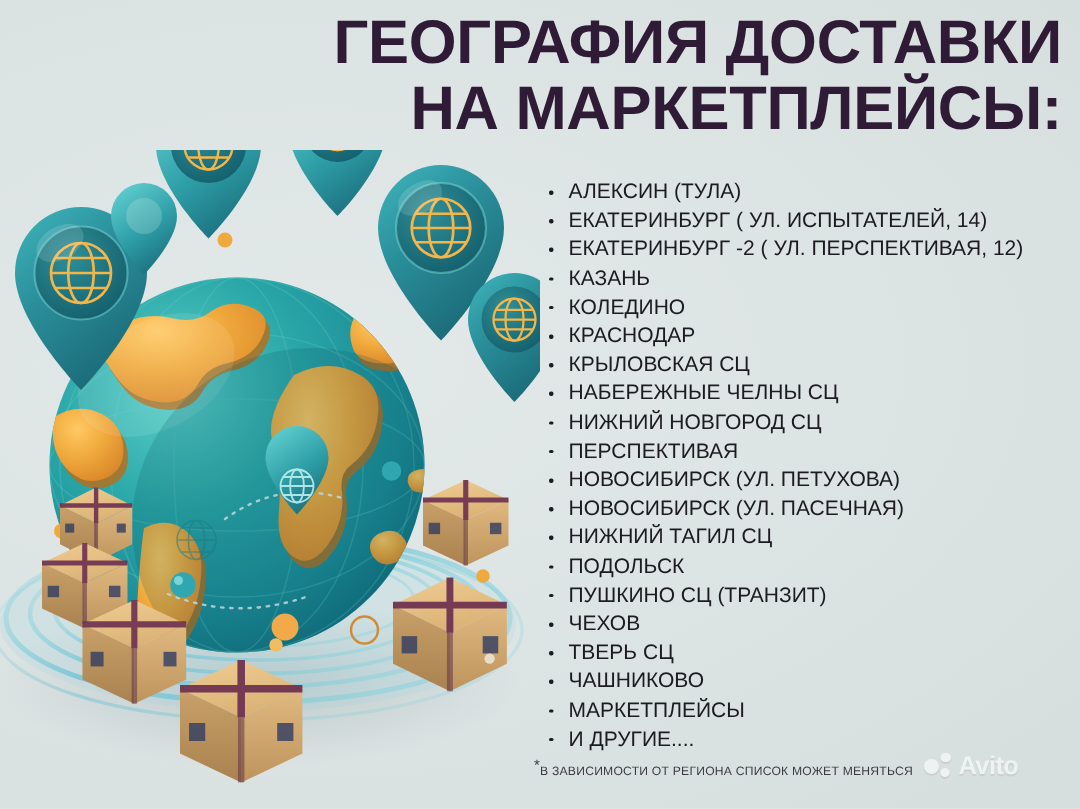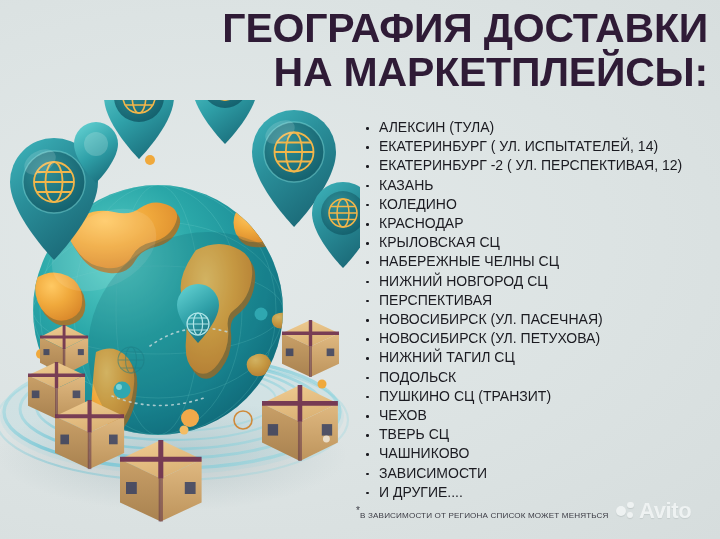--- a/index.html
+++ b/index.html
@@ -88,21 +88,21 @@
   }
   .avito-dots { position: relative; width: 20px; height: 20px; }
   .avito-dots i {
     position: absolute; display: block; border-radius: 50%;
     background: #f2f5f5; box-shadow: 0 1px 1px rgba(120,130,130,.25);
   }
   .avito-dots i.d1 { width: 10px; height: 10px; left: 0;  top: 5px; }
   .avito-dots i.d2 { width: 6.5px; height: 6.5px; left: 11px; top: 1px; }
   .avito-dots i.d3 { width: 6px; height: 6px; left: 11px; top: 11px; }
   .avito-word {
-    font-size: 22px; font-weight: 700; color: #f2f5f5;
+    font-size: 17px; font-weight: 700; color: #f2f5f5;
     letter-spacing: -0.4px; line-height: 21px;
     text-shadow: 0 1px 1px rgba(120,130,130,.22);
   }
 
   
   .illus { position: absolute; left: 0; top: 100px; width: 360px; height: 439px; z-index: 10; }
   .illus svg { display: block; }
 </style>
 </head>
 <body>
@@ -389,29 +389,29 @@
     <li class="city-item">АЛЕКСИН (ТУЛА)</li>
     <li class="city-item">ЕКАТЕРИНБУРГ ( УЛ. ИСПЫТАТЕЛЕЙ, 14)</li>
     <li class="city-item">ЕКАТЕРИНБУРГ -2 ( УЛ. ПЕРСПЕКТИВАЯ, 12)</li>
     <li class="city-item">КАЗАНЬ</li>
     <li class="city-item">КОЛЕДИНО</li>
     <li class="city-item">КРАСНОДАР</li>
     <li class="city-item">КРЫЛОВСКАЯ СЦ</li>
     <li class="city-item">НАБЕРЕЖНЫЕ ЧЕЛНЫ СЦ</li>
     <li class="city-item">НИЖНИЙ НОВГОРОД СЦ</li>
     <li class="city-item">ПЕРСПЕКТИВАЯ</li>
+    <li class="city-item">НОВОСИБИРСК (УЛ. ПЕТУХОВА)</li>
     <li class="city-item">НОВОСИБИРСК (УЛ. ПАСЕЧНАЯ)</li>
-    <li class="city-item">НОВОСИБИРСК (УЛ. ПЕТУХОВА)</li>
     <li class="city-item">НИЖНИЙ ТАГИЛ СЦ</li>
     <li class="city-item">ПОДОЛЬСК</li>
     <li class="city-item">ПУШКИНО СЦ  (ТРАНЗИТ)</li>
     <li class="city-item">ЧЕХОВ</li>
     <li class="city-item">ТВЕРЬ СЦ</li>
     <li class="city-item">ЧАШНИКОВО</li>
-    <li class="city-item">ЗАВИСИМОСТИ</li>
+    <li class="city-item">МАРКЕТПЛЕЙСЫ</li>
     <li class="city-item">И ДРУГИЕ....</li>
   </ul>
 
   <div class="footnote">
     <sup>*</sup><span>В ЗАВИСИМОСТИ ОТ РЕГИОНА СПИСОК МОЖЕТ МЕНЯТЬСЯ</span>
   </div>
 
   <div class="avito">
     <span class="avito-dots">
       <i class="d1"></i>

